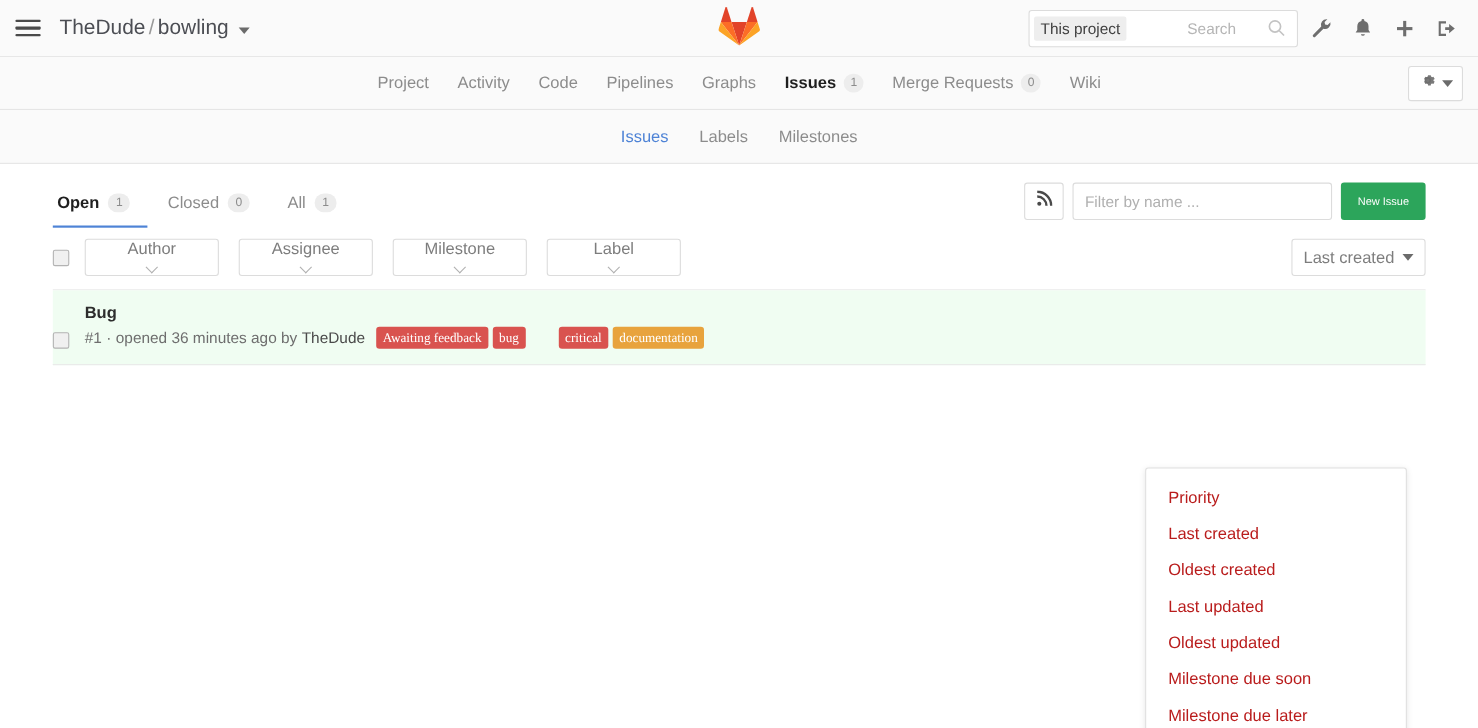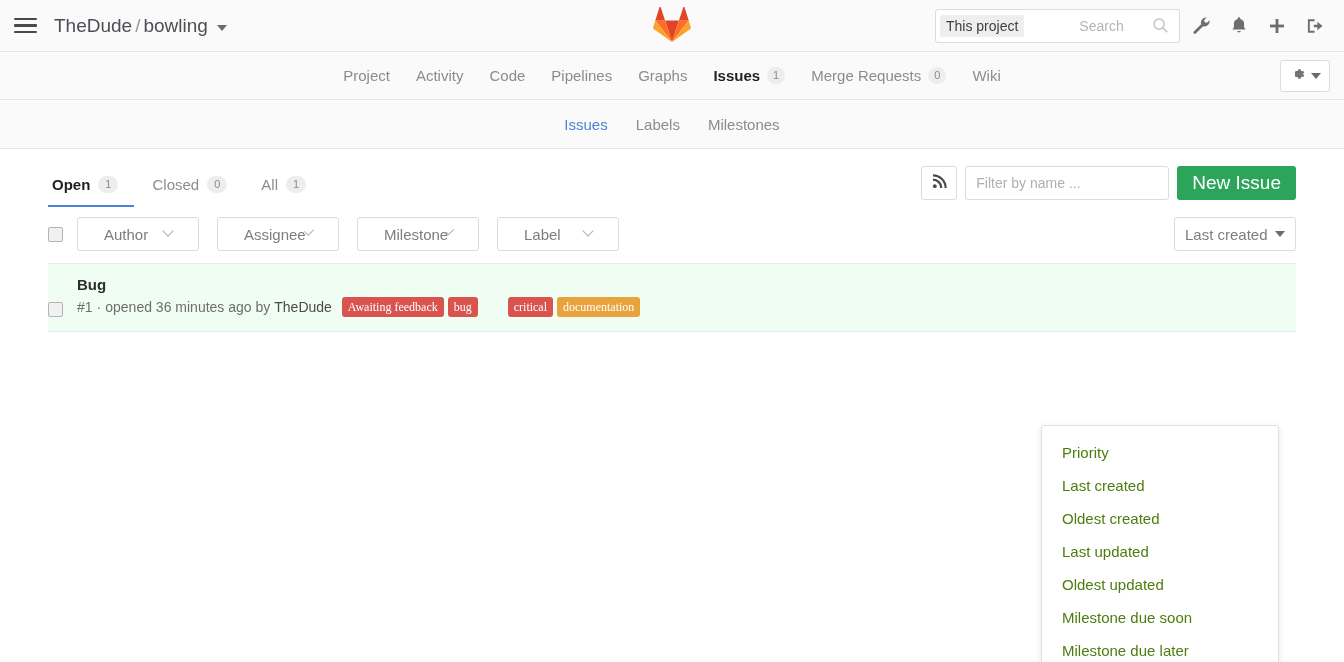--- a/index.html
+++ b/index.html
@@ -204,37 +204,37 @@
   .tabs-right { display: flex; align-items: center; gap: 8px; }
   .rss-btn {
     width: 36px; height: 34px;
     border: 1px solid #dcdcdc;
     border-radius: 3px;
     background: #fff;
     display: flex; align-items: center; justify-content: center;
     cursor: pointer;
   }
   .filter-input {
-    width: 204px; height: 34px;
+    width: 236px; height: 34px;
     border: 1px solid #dcdcdc;
     border-radius: 3px;
     padding: 0 10px;
     font-size: 14px;
     font-family: "Liberation Sans", sans-serif;
     color: #555; outline: none;
   }
   .filter-input::placeholder { color: #b0b0b0; }
   .new-issue-btn {
     height: 34px;
     background: #2ca55b;
     color: #fff;
     border: none;
     border-radius: 3px;
     padding: 0 15px;
-    font-size: 19px;
+    font-size: 10px;
     font-family: "Liberation Sans", sans-serif;
     cursor: pointer;
   }
 
   
   .filters-row {
     display: flex; align-items: center;
     height: 54px;
     position: relative;
   }
@@ -247,25 +247,26 @@
     cursor: pointer;
     flex: none;
   }
   .fdrop {
     width: 122px; height: 34px;
     border: 1px solid #dcdcdc;
     border-radius: 3px;
     background: #fff;
     display: flex; align-items: center;
     justify-content: space-between;
-    padding: 0 26px;
+    padding: 0 10px;
     margin-right: 18px;
     font-size: 15px;
     color: #7d7d7d;
     cursor: pointer;
+    flex-direction: column;
   }
   .chev {
     width: 8px; height: 8px;
     border-right: 1.6px solid #b0b0b0;
     border-bottom: 1.6px solid #b0b0b0;
     transform: rotate(45deg);
     position: relative; top: -3px;
   }
   .sort-btn {
     position: absolute;
@@ -336,21 +337,21 @@
     width: 238px;
     background: #ffffff;
     border: 1px solid #e0e0e0;
     border-radius: 3px;
     box-shadow: 0 2px 6px rgba(0,0,0,0.10);
     padding: 10px 0 12px 0;
     z-index: 50;
   }
   .sort-menu-item {
     font-size: 15px;
-    color: #4d7c0f;
+    color: #b91c1c;
     padding: 8px 20px;
     cursor: pointer;
     white-space: nowrap;
   }
 </style>
 </head>
 <body>
 
 <div class="top-header">
   <div class="hamburger">

